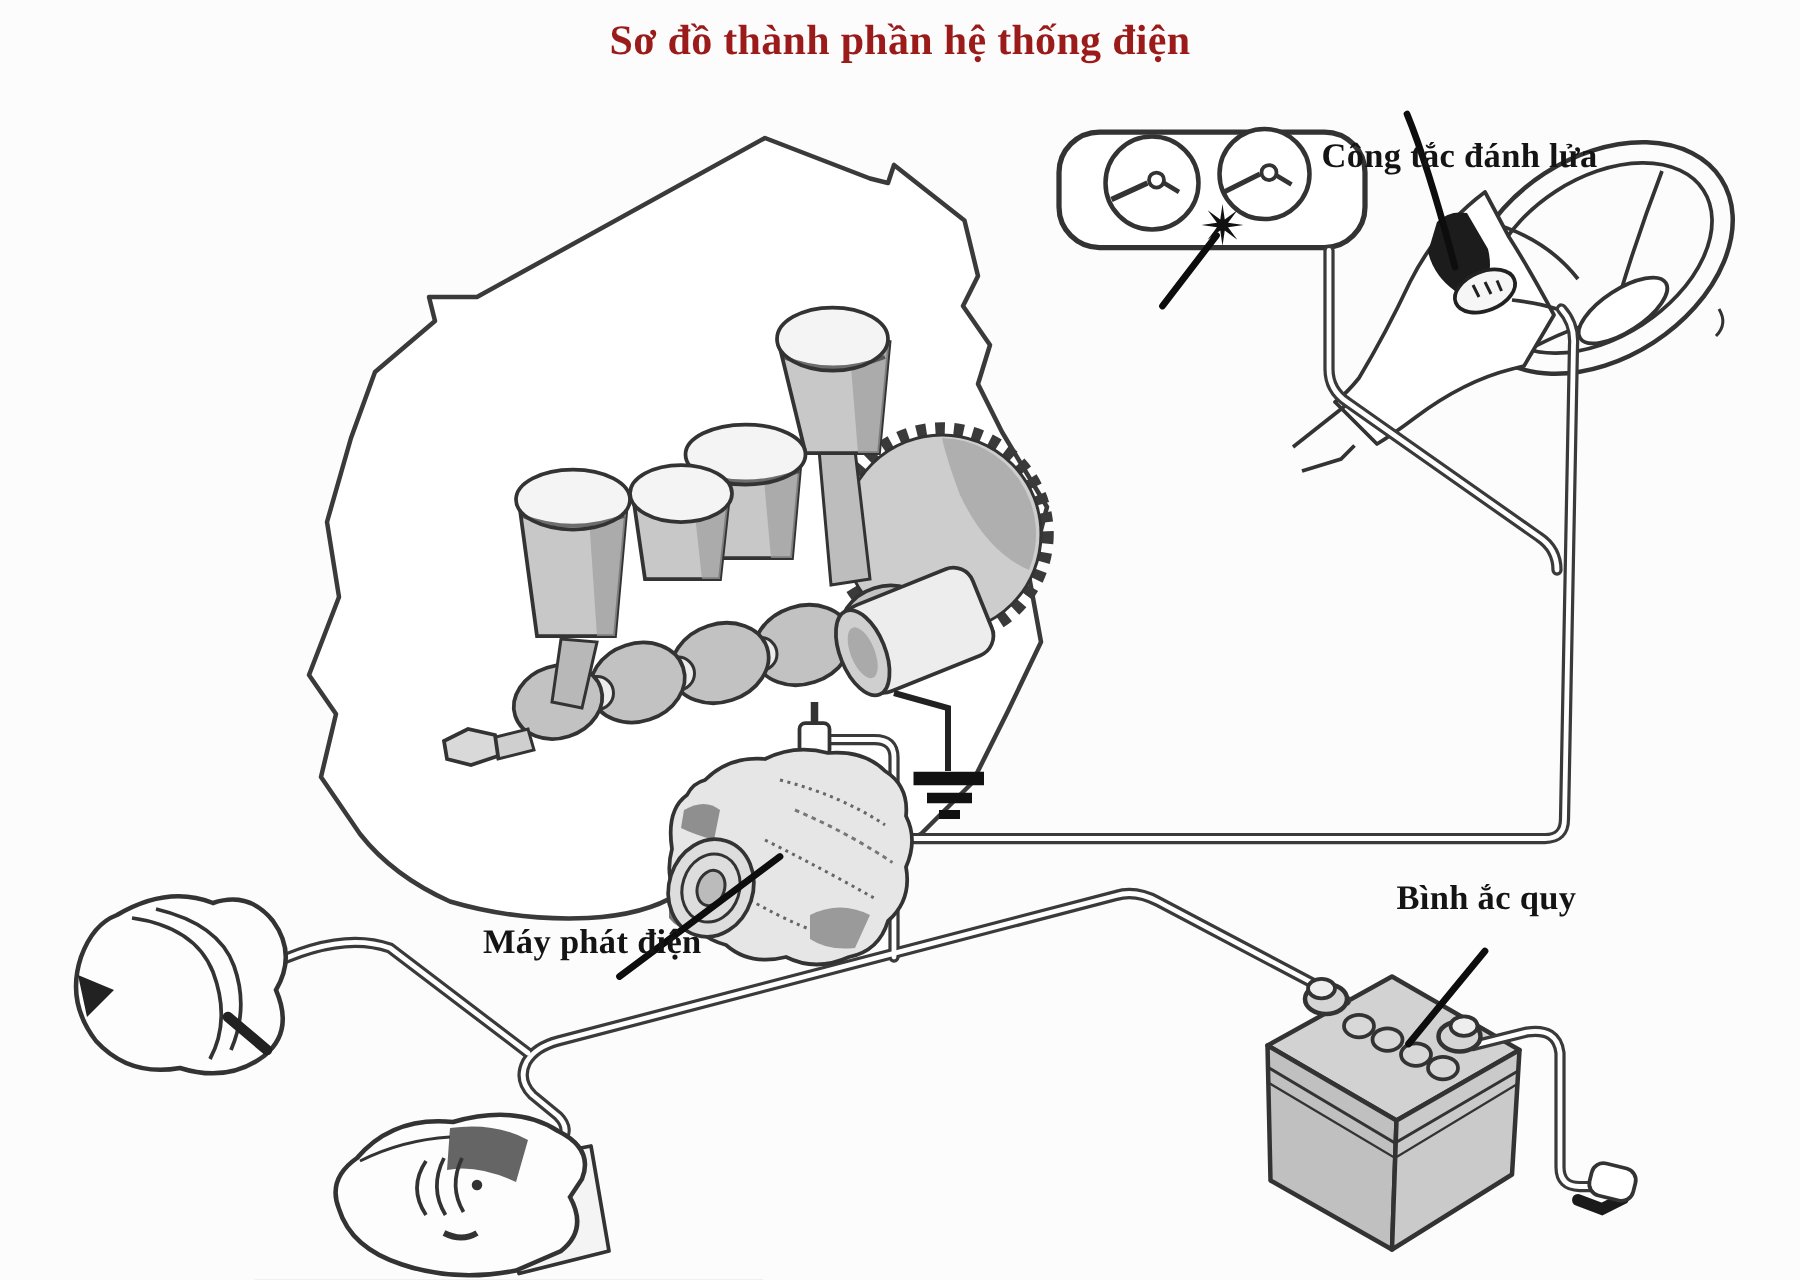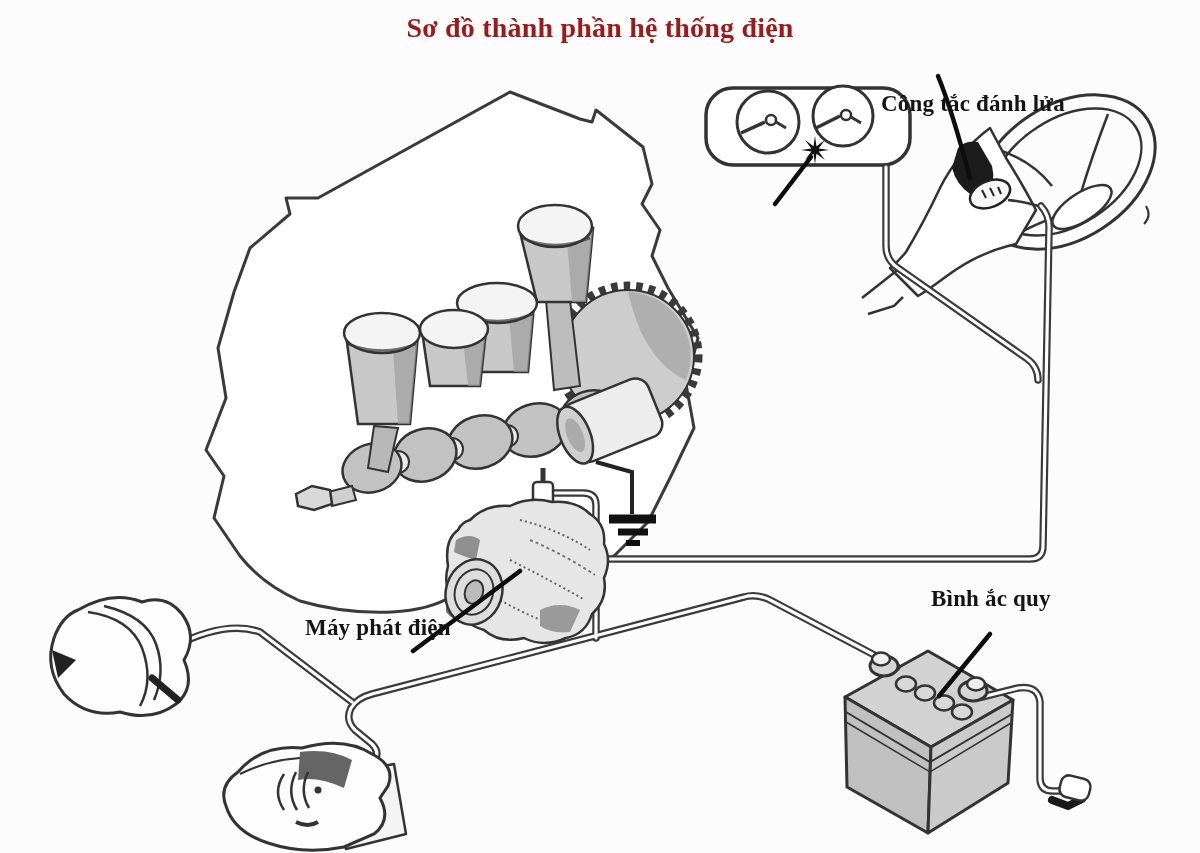--- a/index.html
+++ b/index.html
@@ -11,21 +11,21 @@
   .lbl{
     position:absolute;font-weight:bold;color:#141414;font-size:23px;white-space:nowrap;
     letter-spacing:.2px;
     font-family:Liberation Serif, serif;
   }
   .title{
     left:0;right:0;top:12px;text-align:center;color:#9b1b1b;font-size:28px;font-weight:bold;
   }
   .lbl-ignition{left:881px;top:43px;margin-top:48px;}
   .lbl-panel{left:688px;top:207px;}
-  .lbl-generator{left:305px;top:615px;text-align:right;}
+  .lbl-generator{left:322px;top:615px;text-align:right;}
   .lbl-battery{left:931px;top:586px;text-align:right;}
 
   .wD{stroke:#3a3a3a;stroke-width:7.5;fill:none;stroke-linecap:round;stroke-linejoin:round;}
   .wW{stroke:#ffffff;stroke-width:3.2;fill:none;stroke-linecap:round;stroke-linejoin:round;}
   .ln{stroke:#333;fill:none;}
   .arrow{stroke:#0d0d0d;stroke-width:4.5;stroke-linecap:round;fill:none;}
 </style>
 </head>
 <body>
 

